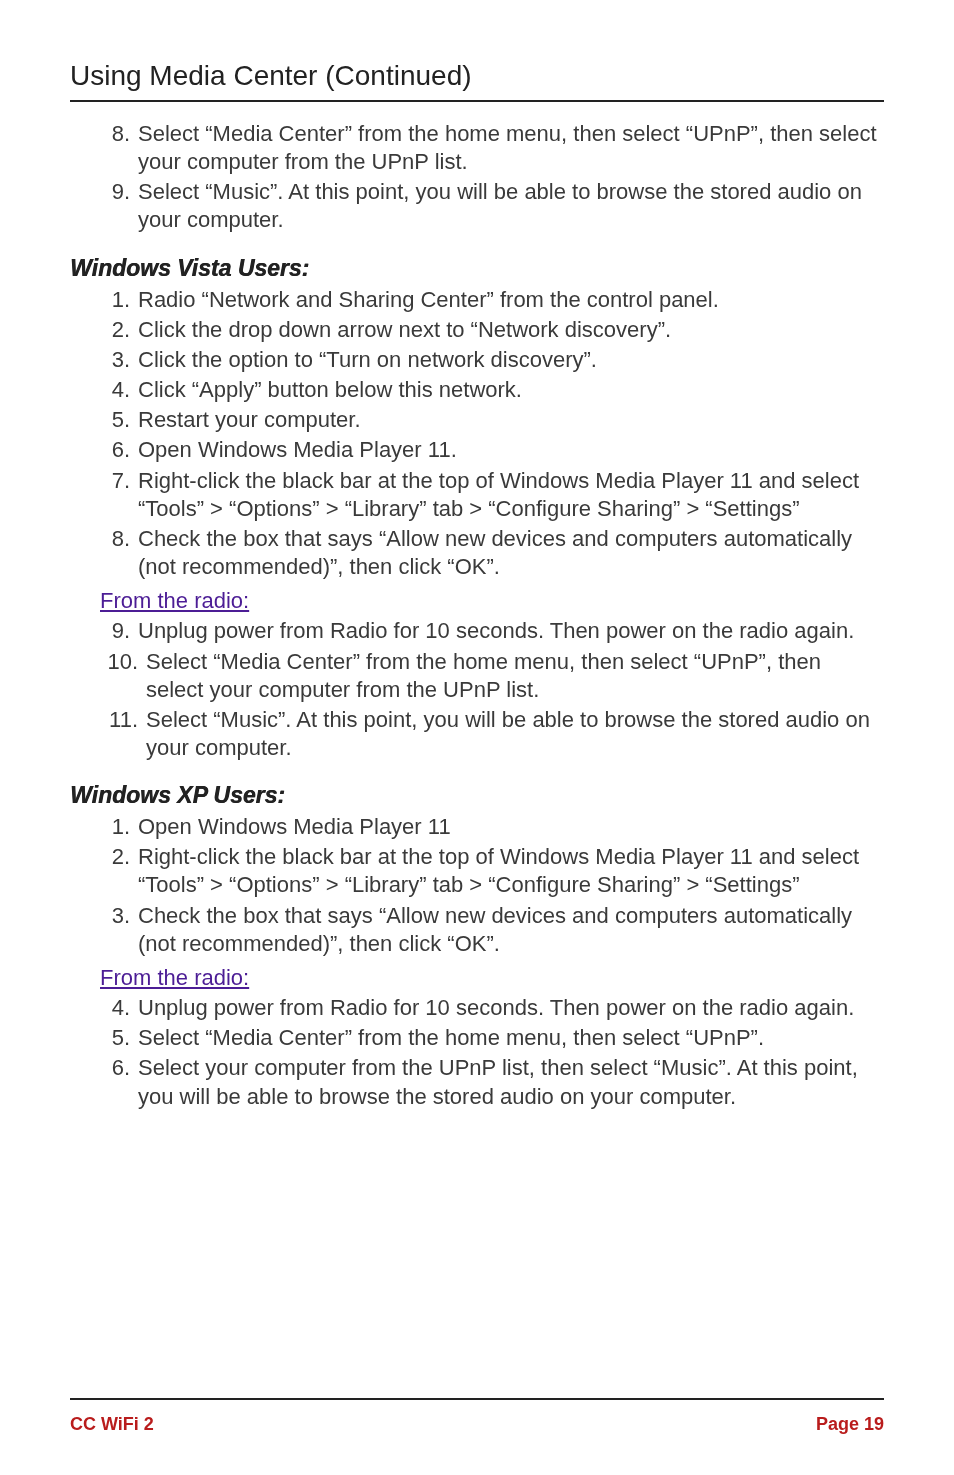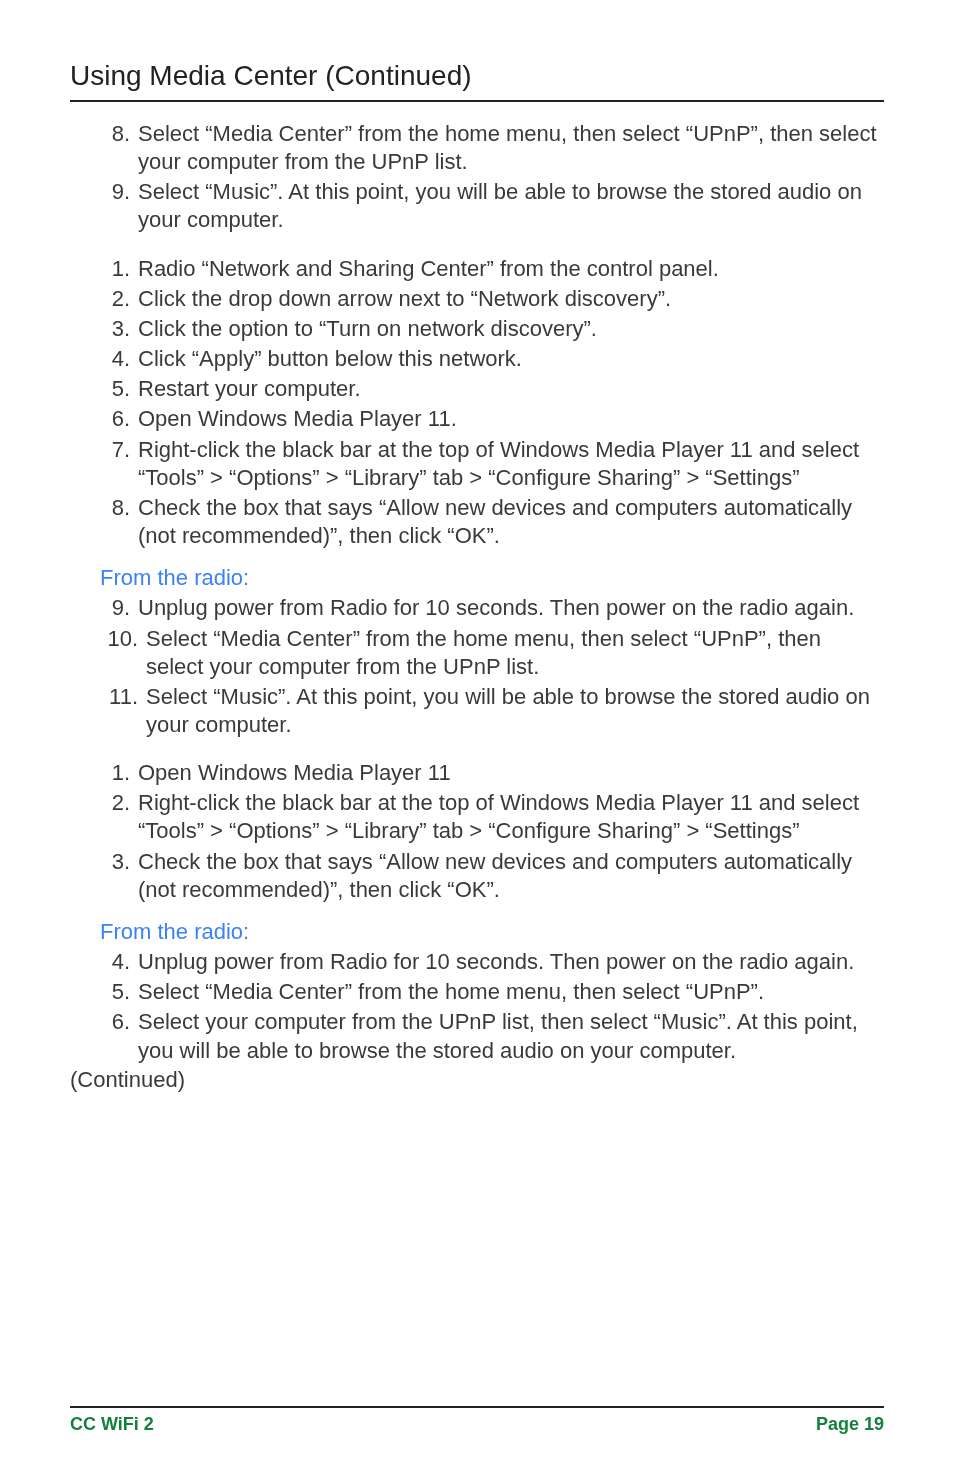--- a/index.html
+++ b/index.html
@@ -40,46 +40,47 @@
     min-width: 38px;
     text-align: right;
     padding-right: 8px;
   }
   .num.wide { min-width: 46px; }
   .txt { flex: 1; }
   .plain {
     font-size: 22px;
     line-height: 1.28;
     margin-left: 30px;
-    margin-top: 14px;
+    margin-top: 6px;
     margin-bottom: 2px;
-    color: #3b82f6;
+    color: #4c1d95;
+    text-decoration: underline;
   }
   h2 {
     font-size: 23px;
     font-weight: bold;
     font-style: italic;
     color: #222;
     margin-top: 14px;
     margin-bottom: 4px;
     text-shadow: 0.5px 0 0 #222;
   }
   .continued {
     font-size: 22px;
     color: #3a3a3a;
     margin-top: 0;
   }
   .footer {
     border-top: 2px solid #222;
-    padding-top: 6px;
+    padding-top: 14px;
     display: flex;
     justify-content: space-between;
     font-size: 18px;
     font-weight: bold;
-    color: #15803d;
+    color: #b91c1c;
   }
 </style>
 </head>
 <body>
 
 <div class="content">
 
   <h1>Using Media Center (Continued)</h1>
   <div class="rule"></div>
 
@@ -87,20 +88,21 @@
     <div class="item">
         <div class="num">8.</div>
         <div class="txt">Select “Media Center” from the home menu, then select “UPnP”, then select your computer from the UPnP list.</div>
       </div>
     <div class="item">
         <div class="num">9.</div>
         <div class="txt">Select “Music”. At this point, you will be able to browse the stored audio on your computer.</div>
       </div>
   </div>
 
+  <h2>Windows Vista Users:</h2>
 
   <div class="list-block" style="margin-bottom:0;">
     <div class="item">
         <div class="num">1.</div>
         <div class="txt">Radio “Network and Sharing Center” from the control panel.</div>
       </div>
     <div class="item">
         <div class="num">2.</div>
         <div class="txt">Click the drop down arrow next to “Network discovery”.</div>
       </div>
@@ -140,20 +142,21 @@
     <div class="item">
         <div class="num wide">10.</div>
         <div class="txt">Select “Media Center” from the home menu, then select “UPnP”, then select your computer from the UPnP list.</div>
       </div>
     <div class="item">
         <div class="num wide">11.</div>
         <div class="txt">Select “Music”. At this point, you will be able to browse the stored audio on your computer.</div>
       </div>
   </div>
 
+  <h2>Windows XP Users:</h2>
 
   <div class="list-block" style="margin-bottom:0;">
     <div class="item">
         <div class="num">1.</div>
         <div class="txt">Open Windows Media Player 11</div>
       </div>
     <div class="item">
         <div class="num">2.</div>
         <div class="txt">Right-click the black bar at the top of Windows Media Player 11 and select “Tools” &gt; “Options” &gt; “Library” tab &gt; “Configure Sharing” &gt; “Settings”</div>
       </div>
@@ -173,20 +176,19 @@
     <div class="item">
         <div class="num">5.</div>
         <div class="txt">Select “Media Center” from the home menu, then select “UPnP”.</div>
       </div>
     <div class="item">
         <div class="num">6.</div>
         <div class="txt">Select your computer from the UPnP list, then select “Music”. At this point, you will be able to browse the stored audio on your computer.</div>
       </div>
   </div>
 
-  <div class="continued">(Continued)</div>
 
 </div>
 
 <div class="footer">
   <span>CC WiFi 2</span>
   <span>Page 19</span>
 </div>
 
 </body></html>

